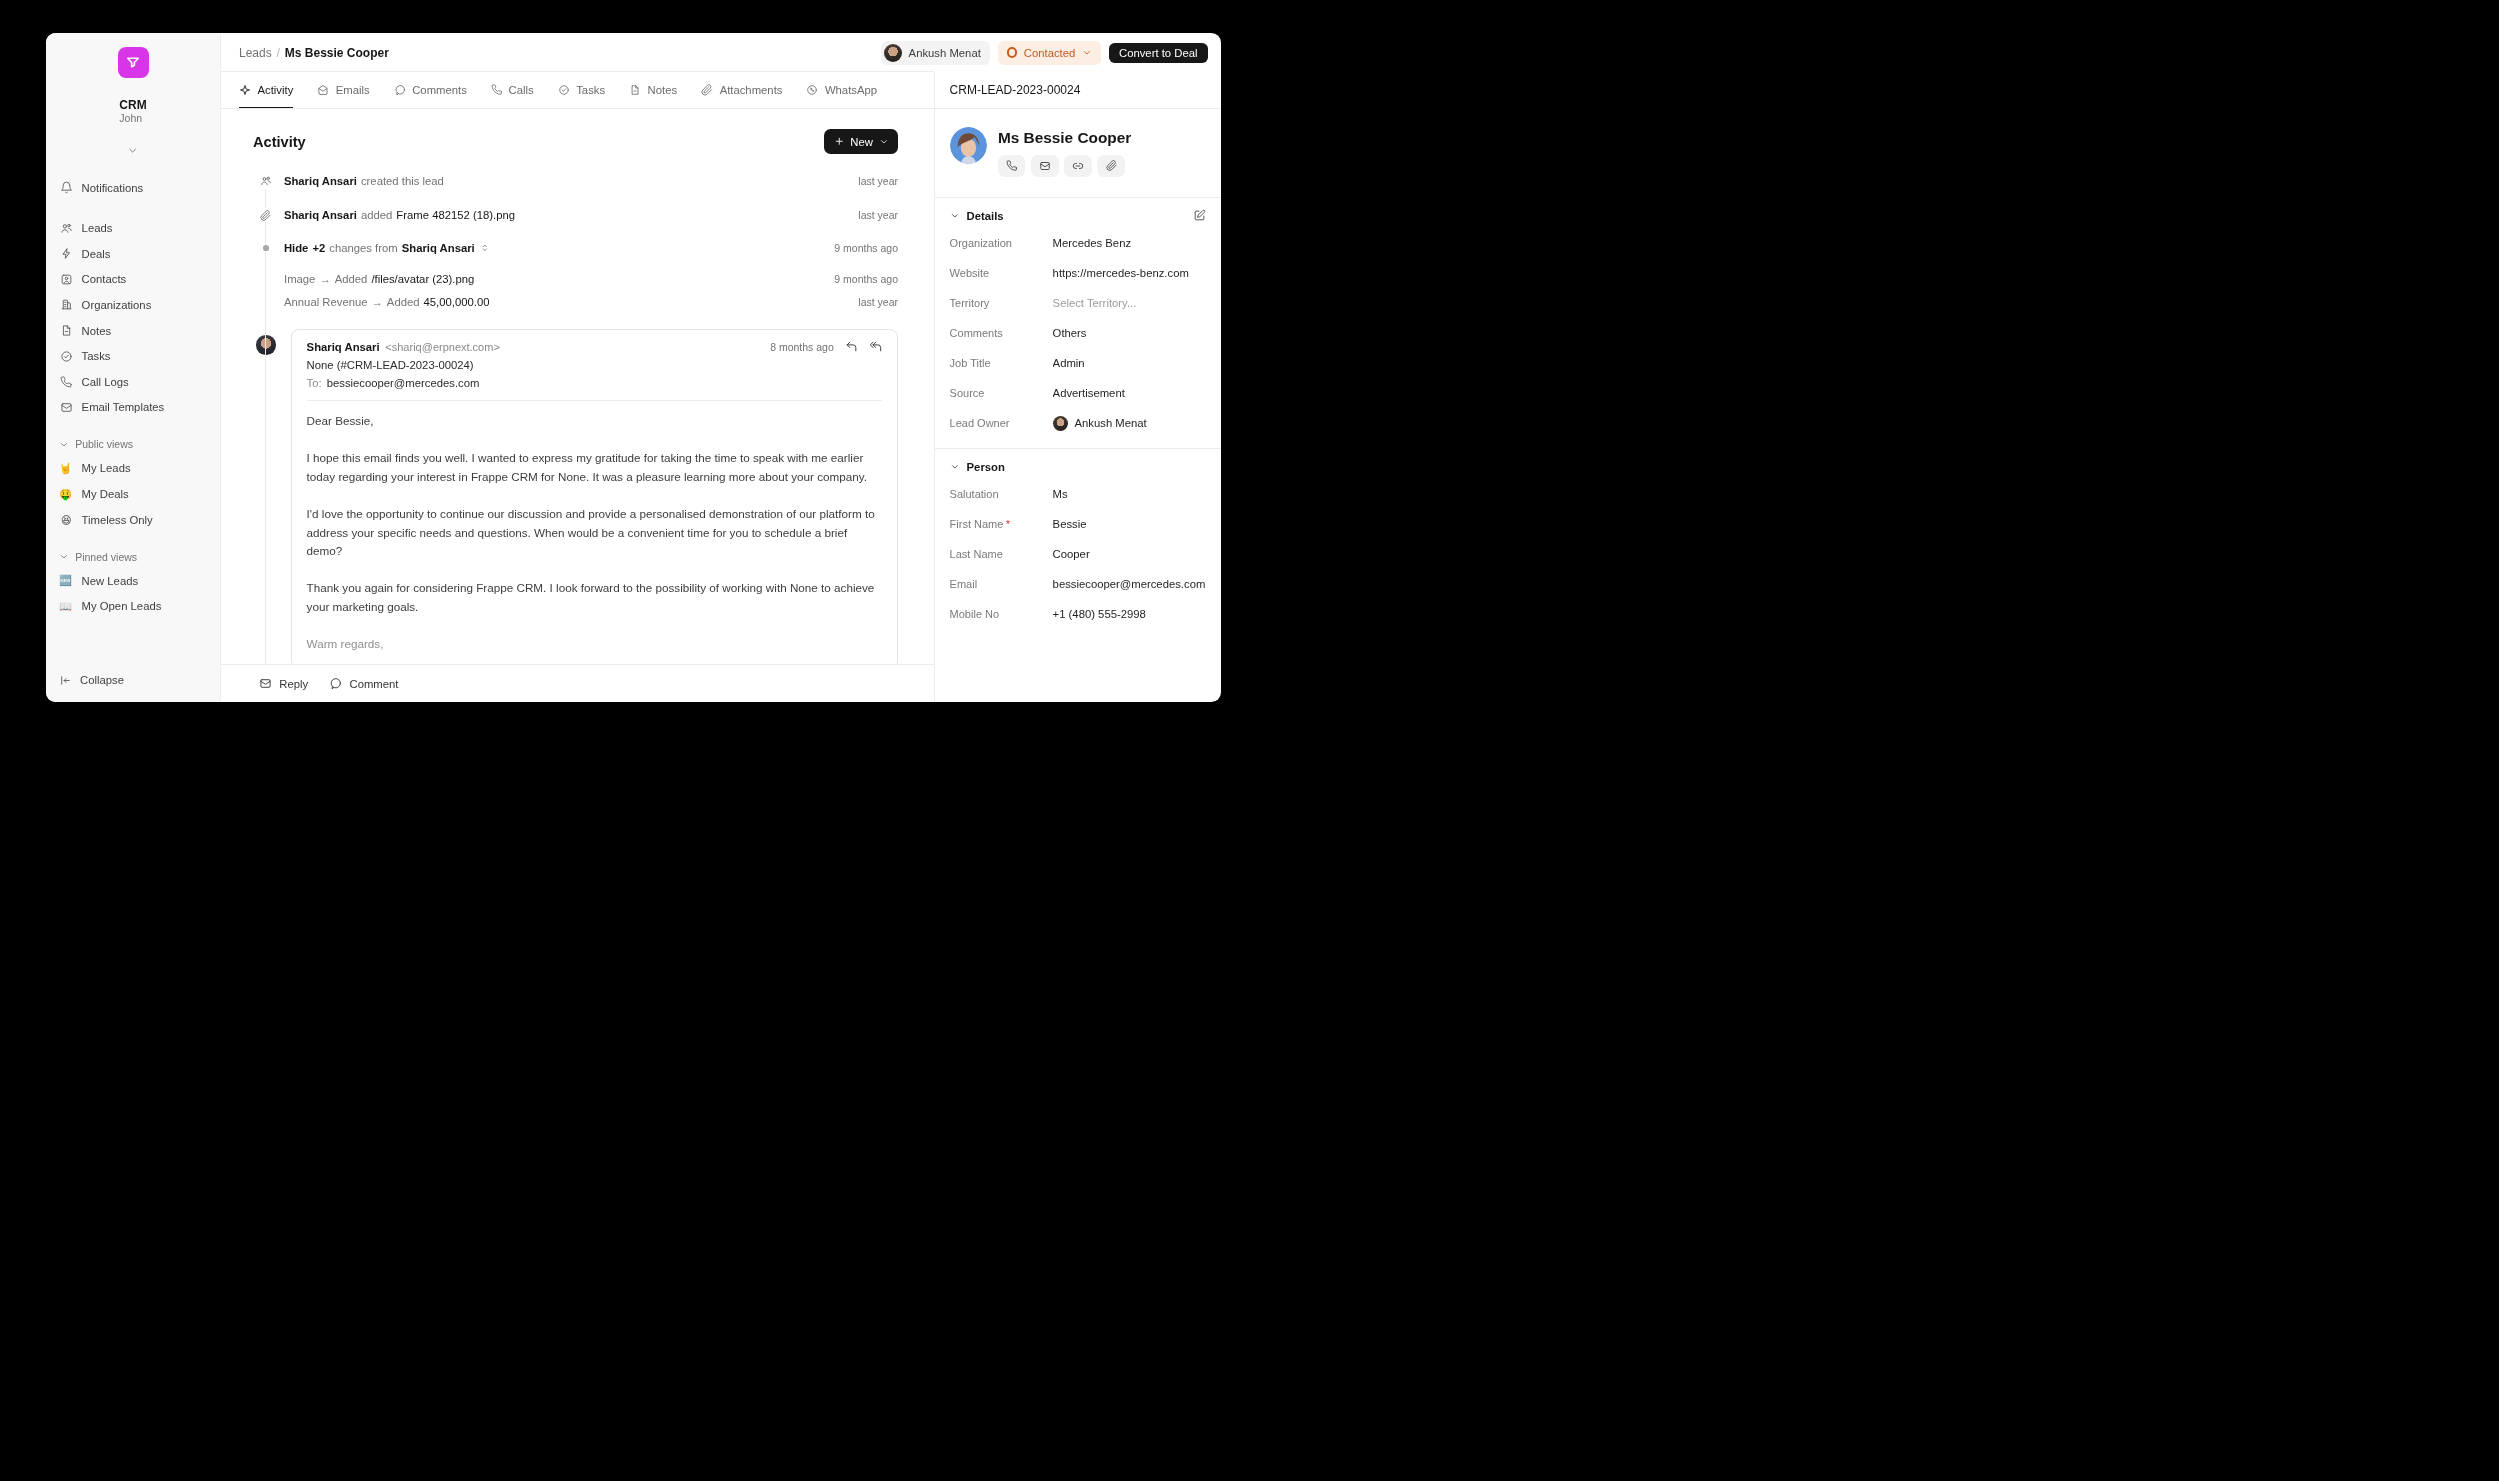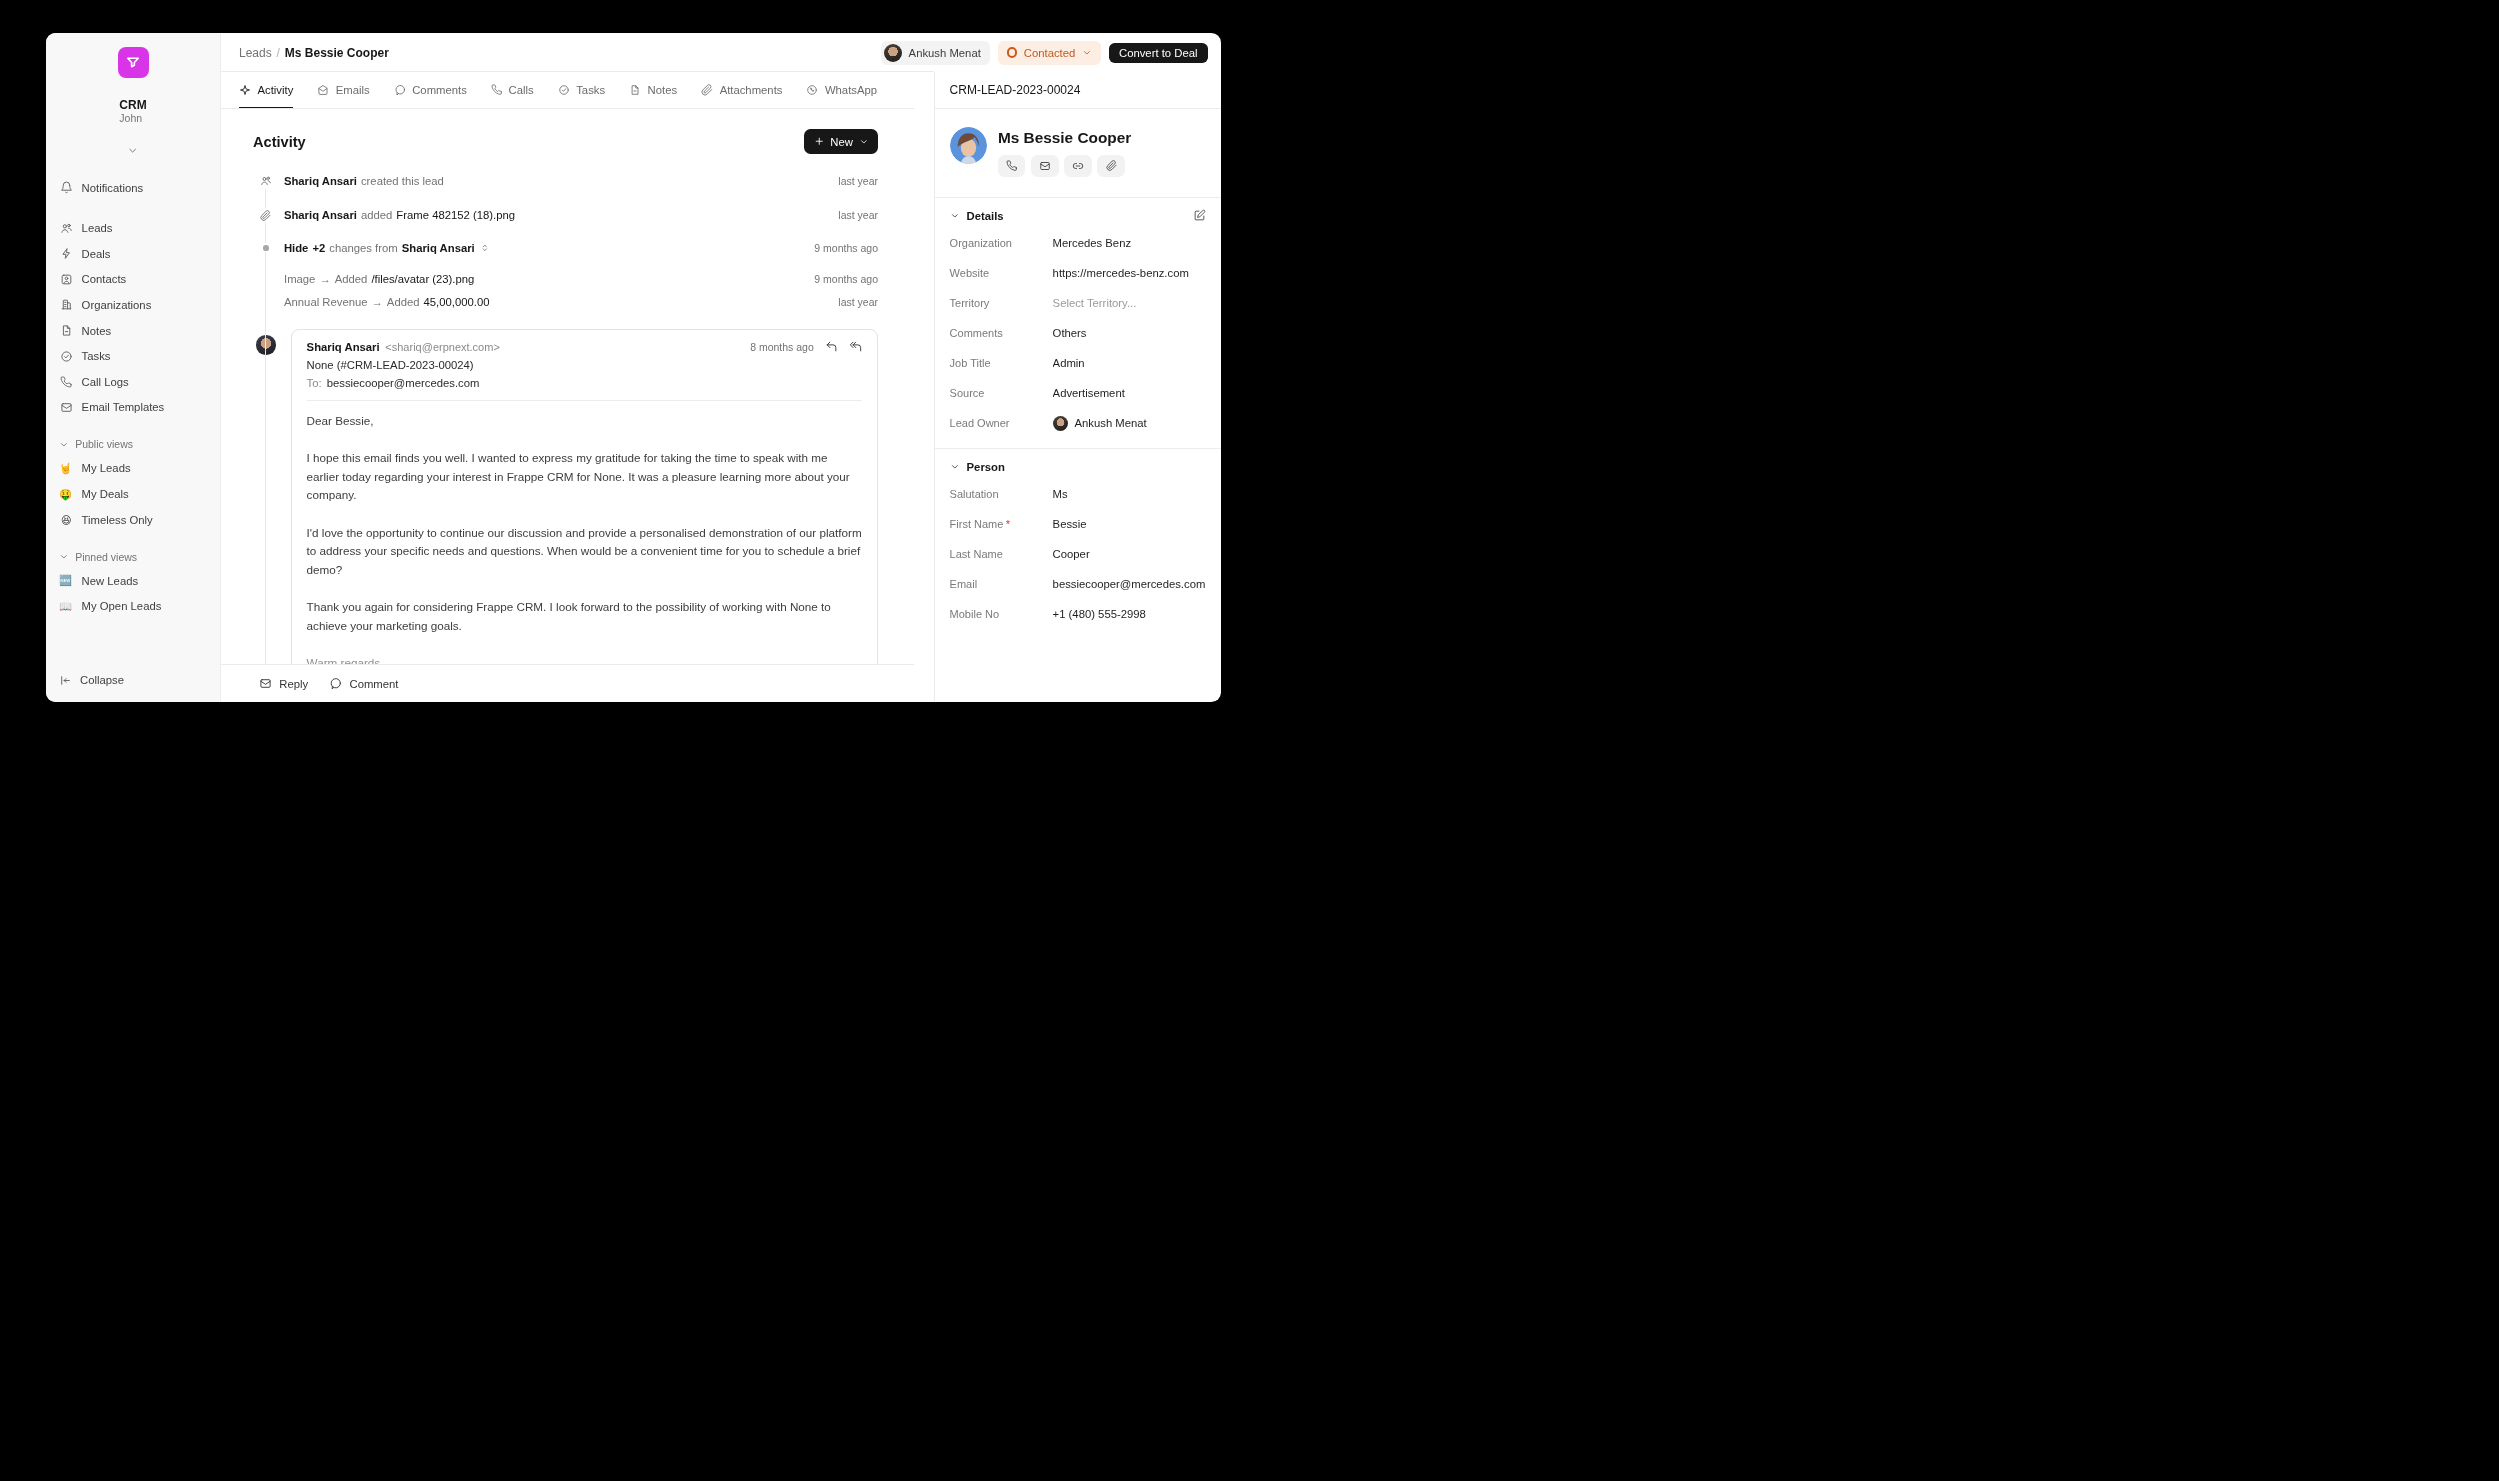--- a/index.html
+++ b/index.html
@@ -48,21 +48,21 @@
                          linear-gradient(160deg,#4a3f38,#211d1b); }
   .assignee-chip span { font-size:11.3px; color:#3d3d3d; font-weight:500; }
   .status-pill { display:flex; align-items:center; gap:6.5px; height:24px; border-radius:5.7px;
                  background:#FCEEE2; padding:0 9px; cursor:pointer; }
   .status-ring { width:10.5px; height:10.5px; border-radius:50%; border:2.8px solid #C75B1D; }
   .status-pill span { font-size:11.3px; font-weight:500; color:#C05A21;text-align:right; }
   .convert-btn { height:20px; background:#171717; color:#fff; font-size:11.3px; font-weight:500;
                  border:none; border-radius:5.7px; padding:0 10.5px; cursor:pointer;
                  font-family:inherit; }
 
-  .content-row { flex:1; display:flex; min-height:0;gap:20px; }
+  .content-row { flex:1; display:flex; min-height:0; }
 
   
   .main-col { flex:1; min-width:0; display:flex; flex-direction:column; }
   .tabsbar { height:37px; flex:none; border-bottom:0.8px solid #EBEBEB; display:flex; align-items:stretch;
              gap:24px; padding:0 18px; }
   .tab { display:flex; align-items:center; gap:6.5px; font-size:11.3px; color:#6b6b6b; cursor:pointer;
          border-bottom:1.2px solid transparent; }
   .tab.active { color:#171717; font-weight:500; border-bottom-color:#171717; }
   .tab .ic { display:flex; color:currentColor; }
 

